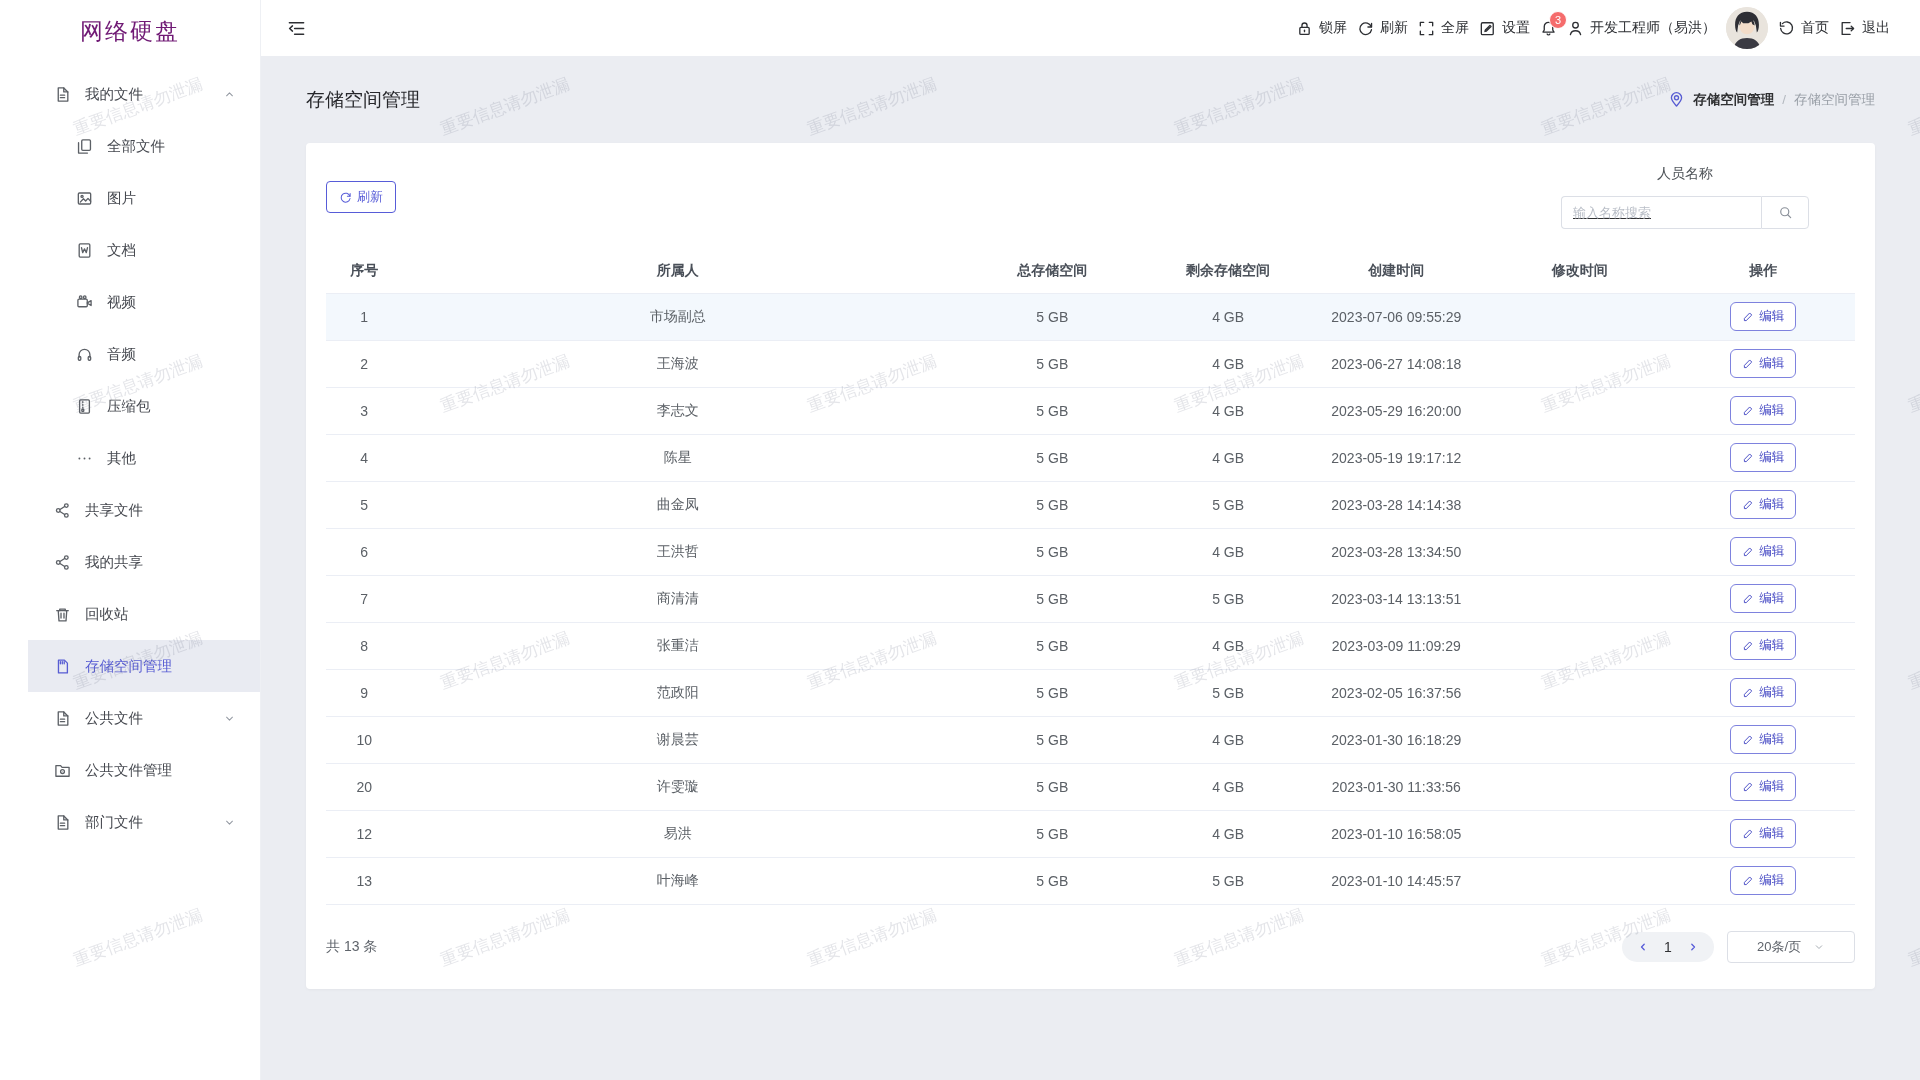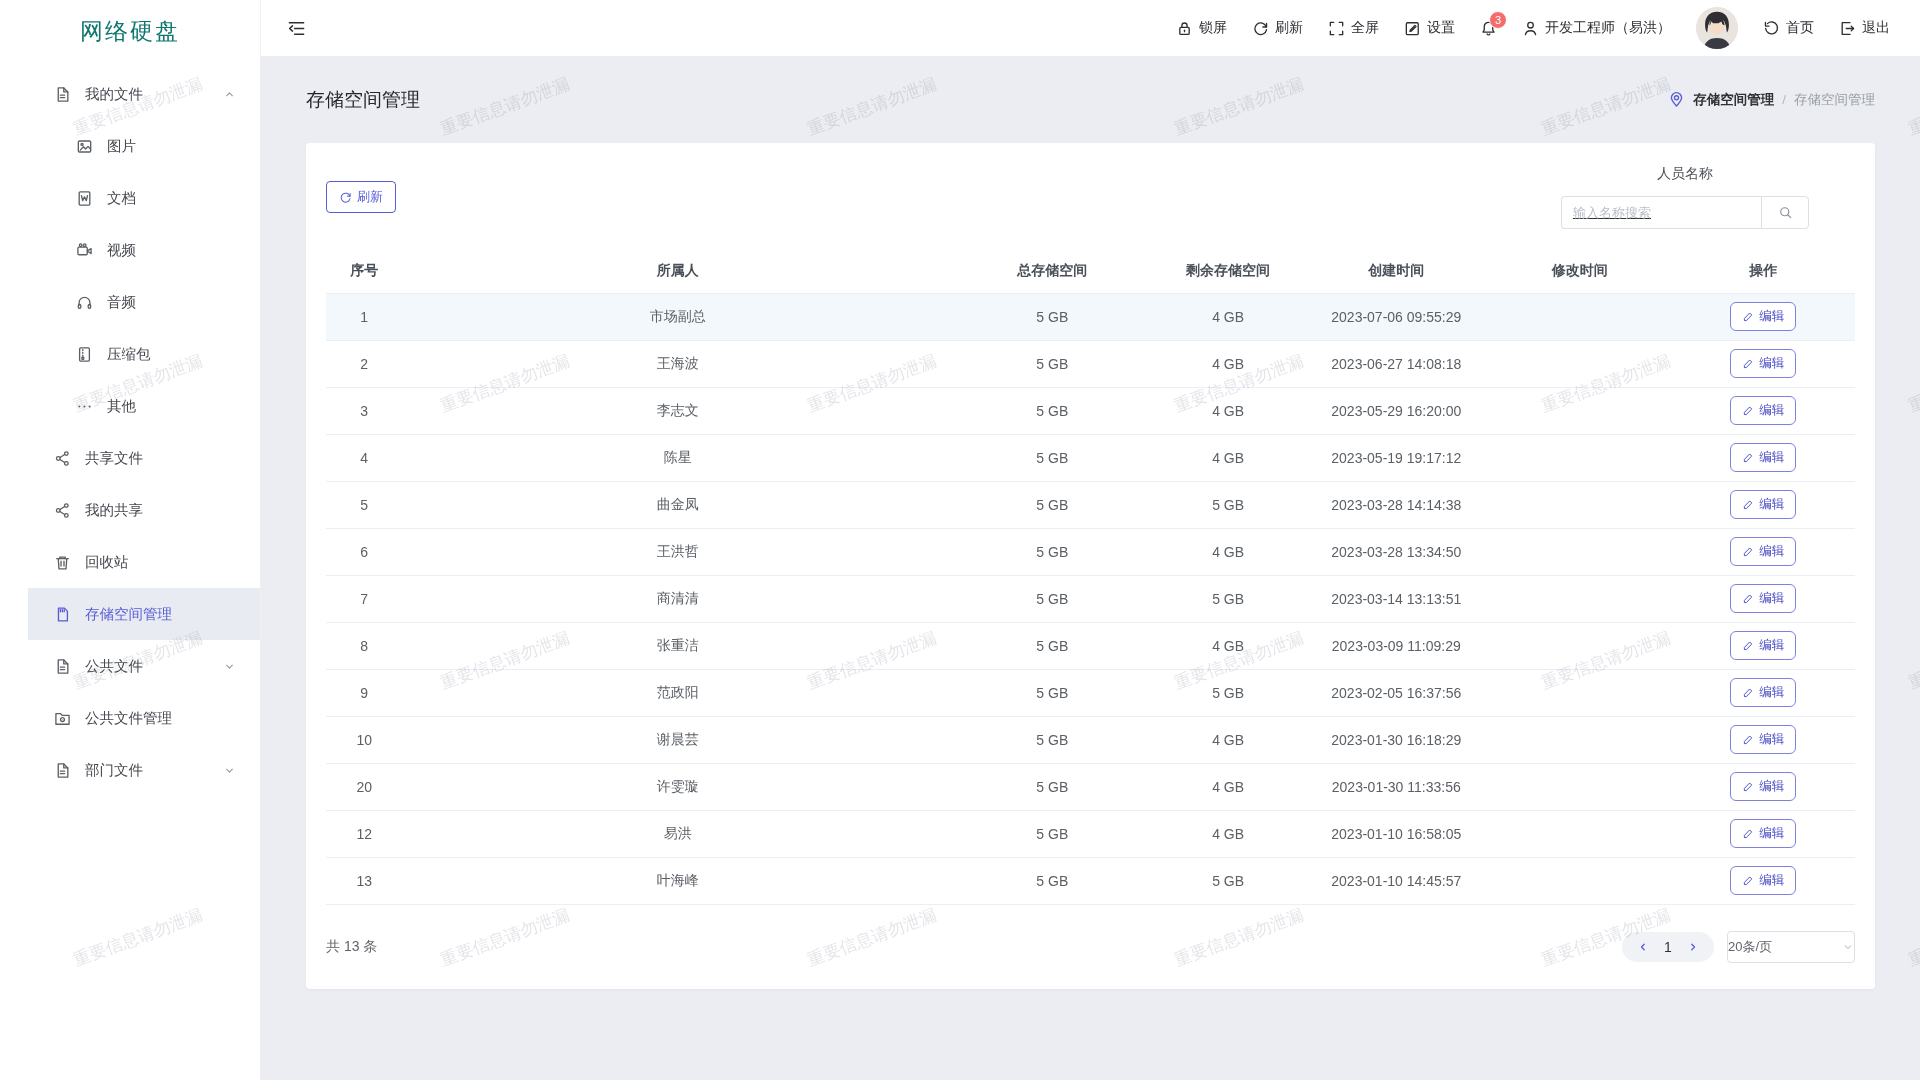--- a/index.html
+++ b/index.html
@@ -8,37 +8,37 @@
     font-family:"Liberation Sans","DejaVu Sans",sans-serif;
     background:#ebedf2; color:#303133; position:relative;
   }
   .ic { width:17px; height:17px; fill:none; stroke:currentColor; stroke-width:1.25;
         stroke-linecap:round; stroke-linejoin:round; flex:none; display:block; }
 
   
   .sidebar { position:fixed; left:0; top:0; width:261px; height:1080px;
              background:#fff; border-right:1px solid #eef0f4; z-index:5; }
   .logo { height:62px; line-height:62px; text-align:center; font-size:23px;
-          font-weight:500; color:#0f766e; letter-spacing:2px; }
+          font-weight:500; color:#701a75; letter-spacing:2px; }
   .menu { padding-top:6px;padding-left:28px; }
   .side-item { display:flex; align-items:center; height:52px; padding:0 24px 0 26px;
                font-size:14.5px; color:#45484f; cursor:pointer; }
   .side-item .icon { margin-right:14px; color:#5c6066; }
   .side-item.sub { padding-left:48px; }
   .side-item .chev { margin-left:auto; color:#9298a1; }
   .side-item .chev .ic { width:13px; height:13px; }
   .side-item.active { background:#e9ebf2; color:#575cd3; }
   .side-item.active .icon { color:#575cd3; }
 
   
   .header { position:fixed; left:261px; top:0; right:0; height:56px; background:#fff;
             display:flex; align-items:center; padding:0 30px 0 26px; z-index:5; }
   .collapse { color:#2d2f33; cursor:pointer; }
   .collapse .ic { width:19px; height:19px; }
-  .h-right { margin-left:auto; display:flex; align-items:center; gap:25px; }
+  .h-right { margin-left:auto; display:flex; align-items:center; gap:10px; }
   .h-item { display:flex; align-items:center; gap:6px; font-size:14px; color:#2d2f33; cursor:pointer; }
   .bell-wrap { position:relative; cursor:pointer; color:#2d2f33; }
   .badge { position:absolute; top:-9px; right:-10px; background:#f56c6c; color:#fff;
            min-width:18px; height:18px; line-height:16px; font-size:11px; text-align:center;
            border-radius:9px; border:1px solid #fff; padding:0 4px; }
   .avatar { width:42px; height:42px; border-radius:50%; overflow:hidden; cursor:pointer;
             background:#e9e4dd; }
   .avatar svg { width:42px; height:42px; display:block; }
 
   
@@ -84,21 +84,21 @@
   .pager-row { display:flex; align-items:center; margin-top:26px;gap:20px; }
   .total { font-size:14px; color:#5f646b; }
   .pager-controls { margin-left:auto; display:flex; align-items:center; gap:13px; }
   .pill { background:#f0f2f5; border-radius:16px; height:30px; display:flex;
           align-items:center; padding:0 8px; }
   .pg-btn { background:none; border:none; color:#575cd8; cursor:pointer; width:26px;
             display:flex; justify-content:center; }
   .pg-btn .ic { width:12px; height:12px; stroke-width:1.7; }
   .pg-num { width:24px; text-align:center; font-size:14px; color:#303133; cursor:pointer; }
   .size-select { width:128px; height:32px; background:#fff; border:1px solid #dcdfe6;
-                 border-radius:4px; display:flex; align-items:center; justify-content:space-between;
+                 border-radius:4px; display:flex; align-items:center; justify-content:center;
                  gap:12px; font-size:13px; color:#5f646b; cursor:pointer; }
   .size-select .ic { width:12px; height:12px; color:#a0a6ad; }
 
   
   .wm-layer { position:fixed; inset:0; z-index:99; pointer-events:none; overflow:hidden; }
   .wm { position:absolute; font-size:17px; color:rgba(92,102,124,0.17);
         transform:rotate(-20deg); white-space:nowrap; }
 </style>
 </head>
 <body>
@@ -113,20 +113,29 @@
             <path d="M9.2 1.8v3.8H13"></path>
             <path d="M6 8.6h4M6 11h4"></path>
           </svg>
         </span>
         <span class="lbl">我的文件</span>
         <span class="chev">
           <svg class="ic" viewBox="0 0 16 16">
             <path d="M4.4 9.6L8 6l3.6 3.6"></path>
           </svg>
         </span>
+      </div>
+      <div class="side-item sub">
+        <span class="icon">
+          <svg class="ic" viewBox="0 0 16 16">
+            <rect x="5.4" y="1.8" width="8.2" height="9.8" rx="1"></rect>
+            <path d="M10.8 14.2H2.4V4.4"></path>
+          </svg>
+        </span>
+        <span class="lbl">全部文件</span>
       </div>
       <div class="side-item sub">
         <span class="icon">
           <svg class="ic" viewBox="0 0 16 16">
             <rect x="2.2" y="2.8" width="11.6" height="10.4" rx="1"></rect>
             <path d="M4 11.4l3-3.2 2.1 2.1 2.2-2.4 2.5 2.7"></path>
             <circle cx="5.7" cy="6" r="1"></circle>
           </svg>
         </span>
         <span class="lbl">图片</span>

